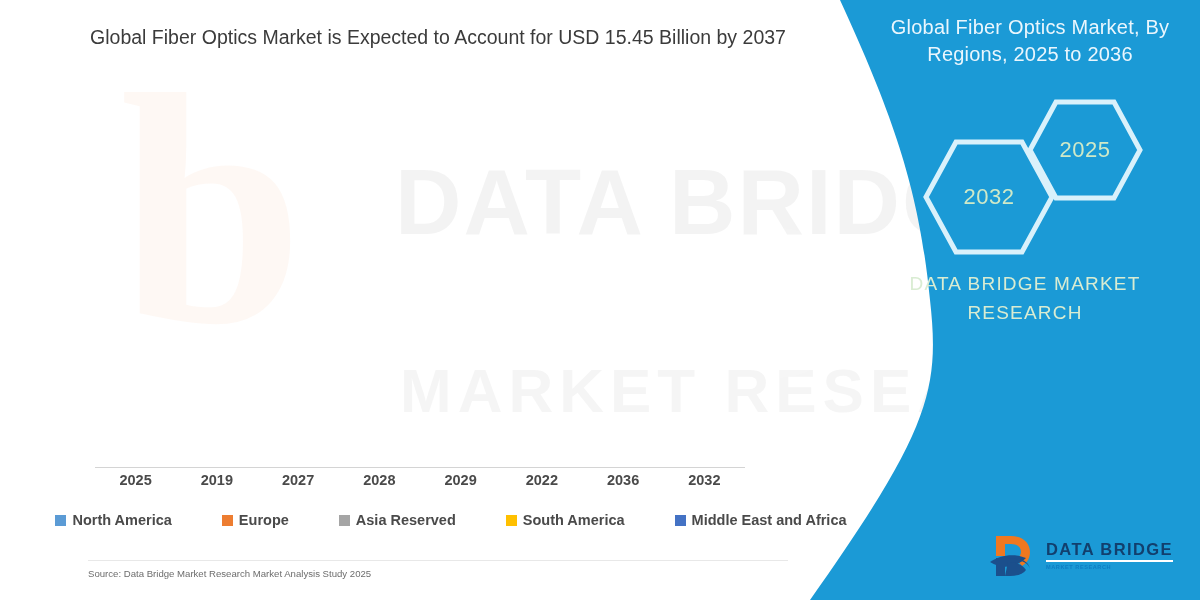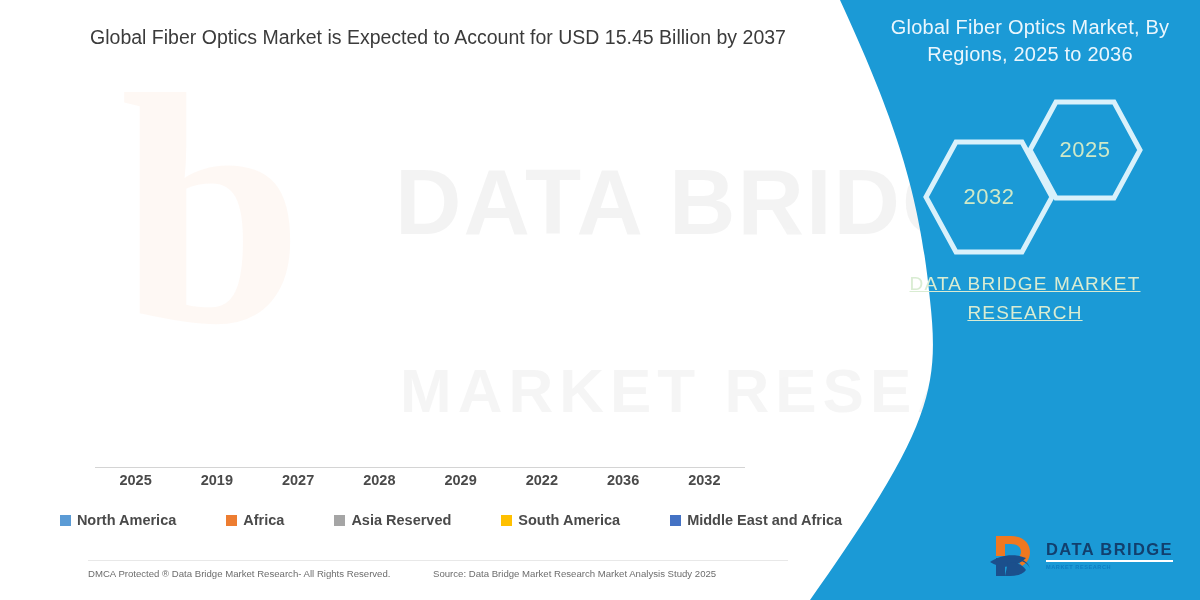--- a/index.html
+++ b/index.html
@@ -50,21 +50,20 @@
   #hex-2025 { left: 126px; top: 2px; width: 118px; height: 104px; }
   #hex-2032 { left: 22px; top: 42px; width: 134px; height: 118px; }
   #brand-name {
     position: absolute;
     top: 270px; left: 75px; width: 340px;
     text-align: center;
     color: #d9ecd2;
     font-size: 19px;
     line-height: 1.5;
     letter-spacing: 1.2px;
-    text-decoration: underline;
   }
   
   #panel-ring {
     position: absolute;
     left: -78px; top: 228px;
     width: 150px; height: 150px;
     border: 14px solid rgba(255,255,255,.13);
     border-radius: 50%;
   }
 
@@ -295,39 +294,38 @@
       <div class="xl">2032</div>
     </div>
 
   <div id="legend">
       <div class="legend-item">
         <span class="legend-swatch" style="background: rgb(91, 155, 213);"></span>
         <span class="legend-label">North America</span>
       </div>
       <div class="legend-item">
         <span class="legend-swatch" style="background: rgb(237, 125, 49);"></span>
-        <span class="legend-label">Africa</span>
+        <span class="legend-label">Europe</span>
       </div>
       <div class="legend-item">
         <span class="legend-swatch" style="background: rgb(165, 165, 165);"></span>
         <span class="legend-label">Asia Reserved</span>
       </div>
       <div class="legend-item">
         <span class="legend-swatch" style="background: rgb(255, 192, 0);"></span>
         <span class="legend-label">South America</span>
       </div>
       <div class="legend-item">
         <span class="legend-swatch" style="background: rgb(68, 114, 196);"></span>
         <span class="legend-label">Middle East and Africa</span>
       </div>
     </div>
 
   <div id="footer-divider"></div>
   <div id="footer">
-    <div id="footer-left">DMCA Protected ® Data Bridge Market Research- All Rights Reserved.</div>
     <div id="footer-right">Source: Data Bridge Market Research  Market Analysis Study 2025</div>
   </div>
 </div>
 
 <div id="blue-panel">
   <svg class="panel-shape" viewBox="0 0 420 600" preserveAspectRatio="none">
     <path d="M 60 0 L 420 0 L 420 600 L 30 600 C 150 430 160 390 150 300 C 140 200 120 130 60 0 Z" fill="#1B9AD6"></path>
   </svg>
 
   <div class="panel-content">

